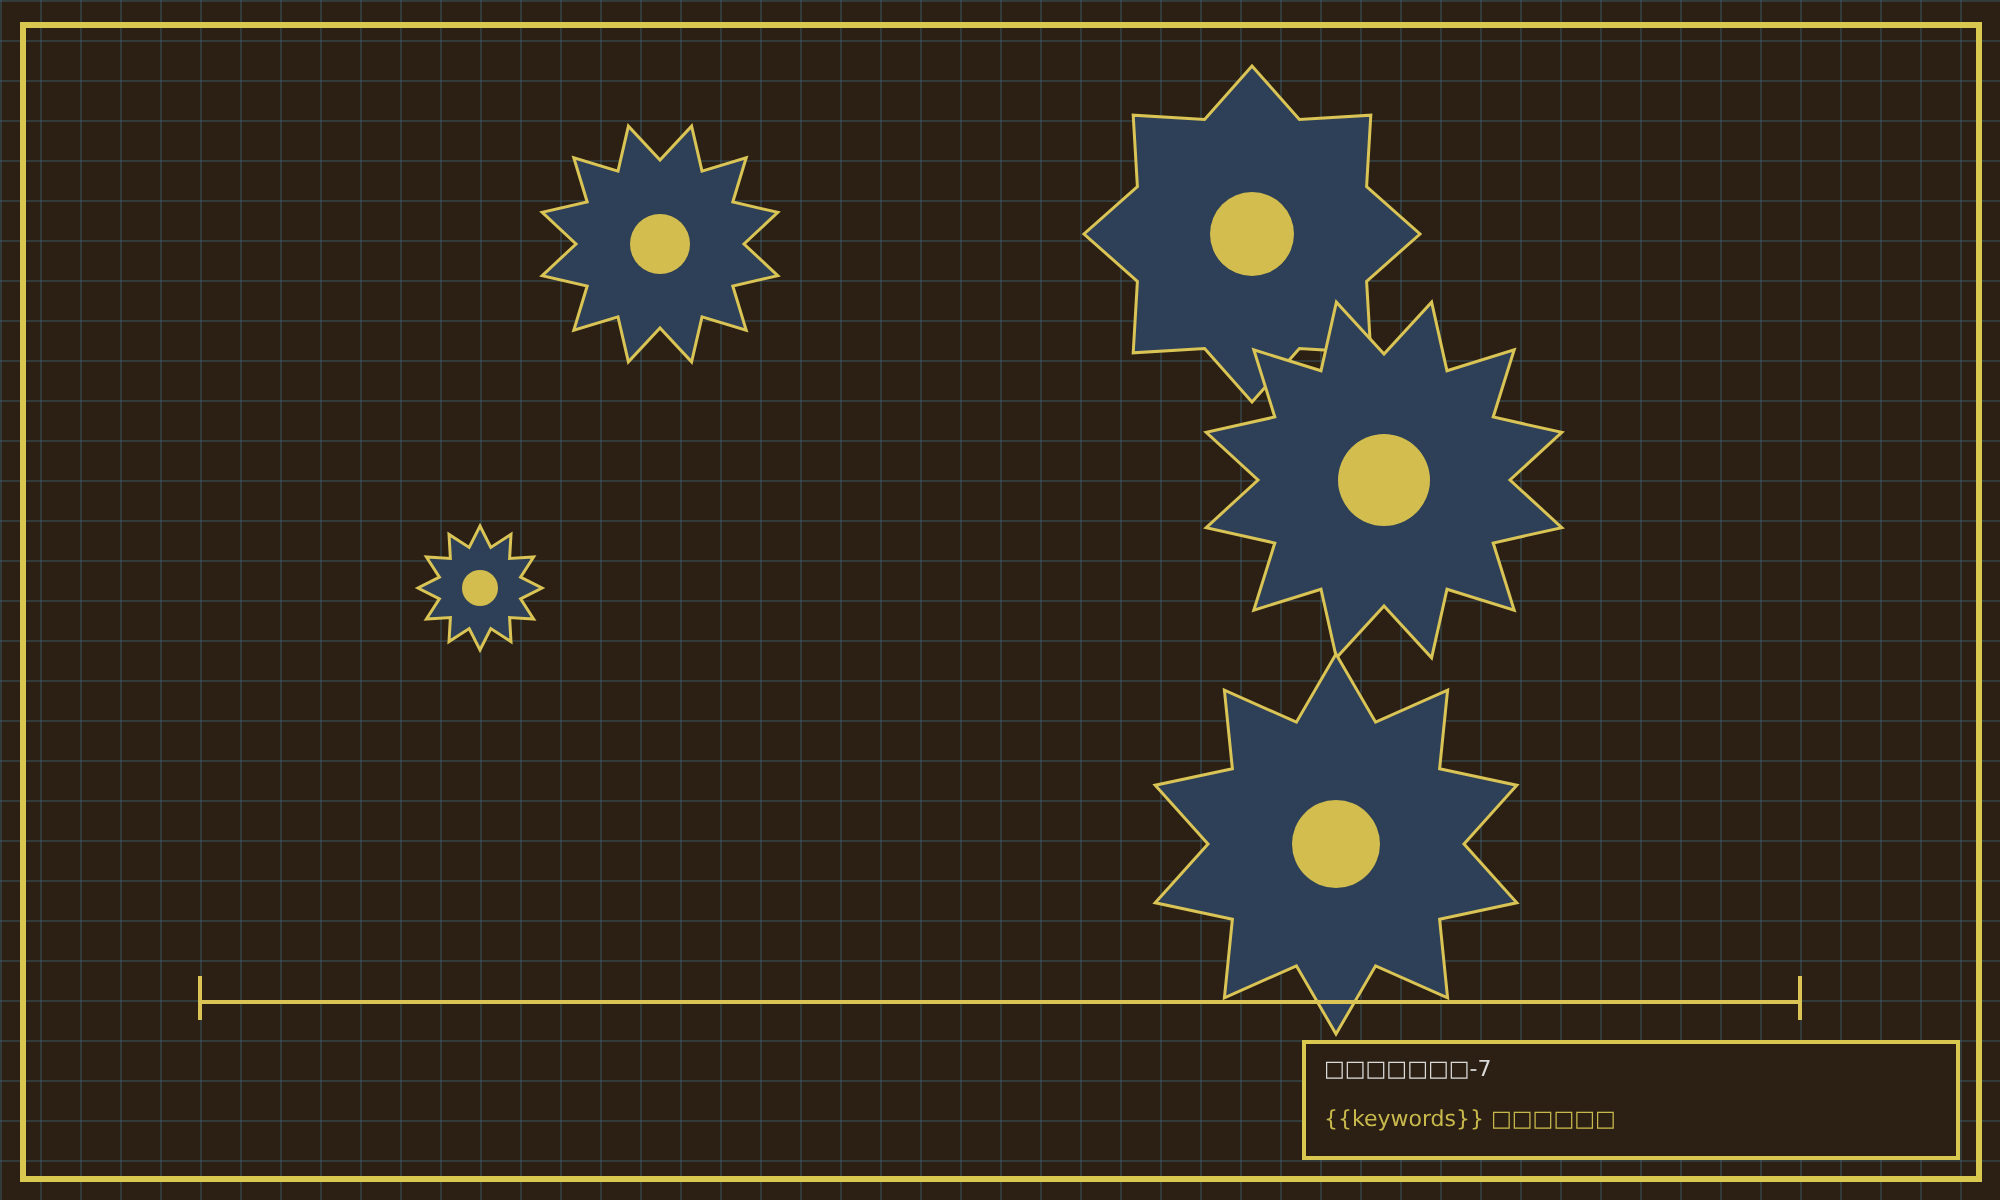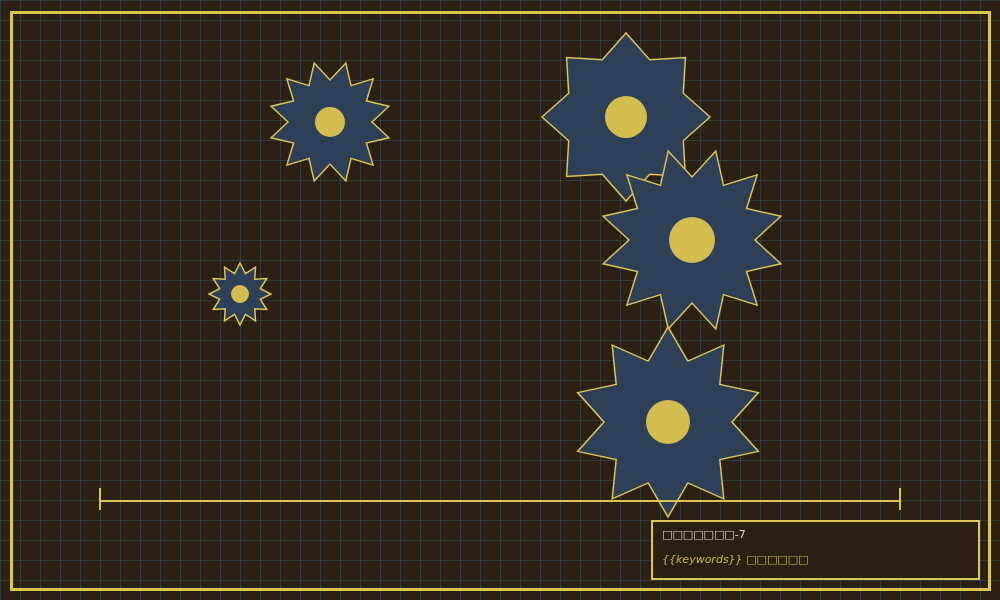--- a/index.html
+++ b/index.html
@@ -48,21 +48,20 @@
     line-height: 14px;
   }
   .info-title {
     color: var(--title-color, #d9d9d9);
     white-space: nowrap;
   }
   .info-subtitle {
     margin-top: 11px;
     color: var(--subtitle-color, #c9b94d);
     white-space: nowrap;
-    font-style: italic;
   }
 </style>
 </head>
 <body>
 
 <div class="stage">
   <svg class="scene" id="scene" width="1000" height="600">
       <g>
         <polygon points="240.0,263.0 245.4,273.7 255.5,267.2 254.8,279.2 266.8,278.5 260.3,288.6 271.0,294.0 260.3,299.4 266.8,309.5 254.8,308.8 255.5,320.8 245.4,314.3 240.0,325.0 234.6,314.3 224.5,320.8 225.2,308.8 213.2,309.5 219.7,299.4 209.0,294.0 219.7,288.6 213.2,278.5 225.2,279.2 224.5,267.2 234.6,273.7" fill="#2d4057" stroke="#d9c455" stroke-width="1.5"></polygon>
         <circle cx="240" cy="294" r="9" fill="#d2bd4e"></circle>

